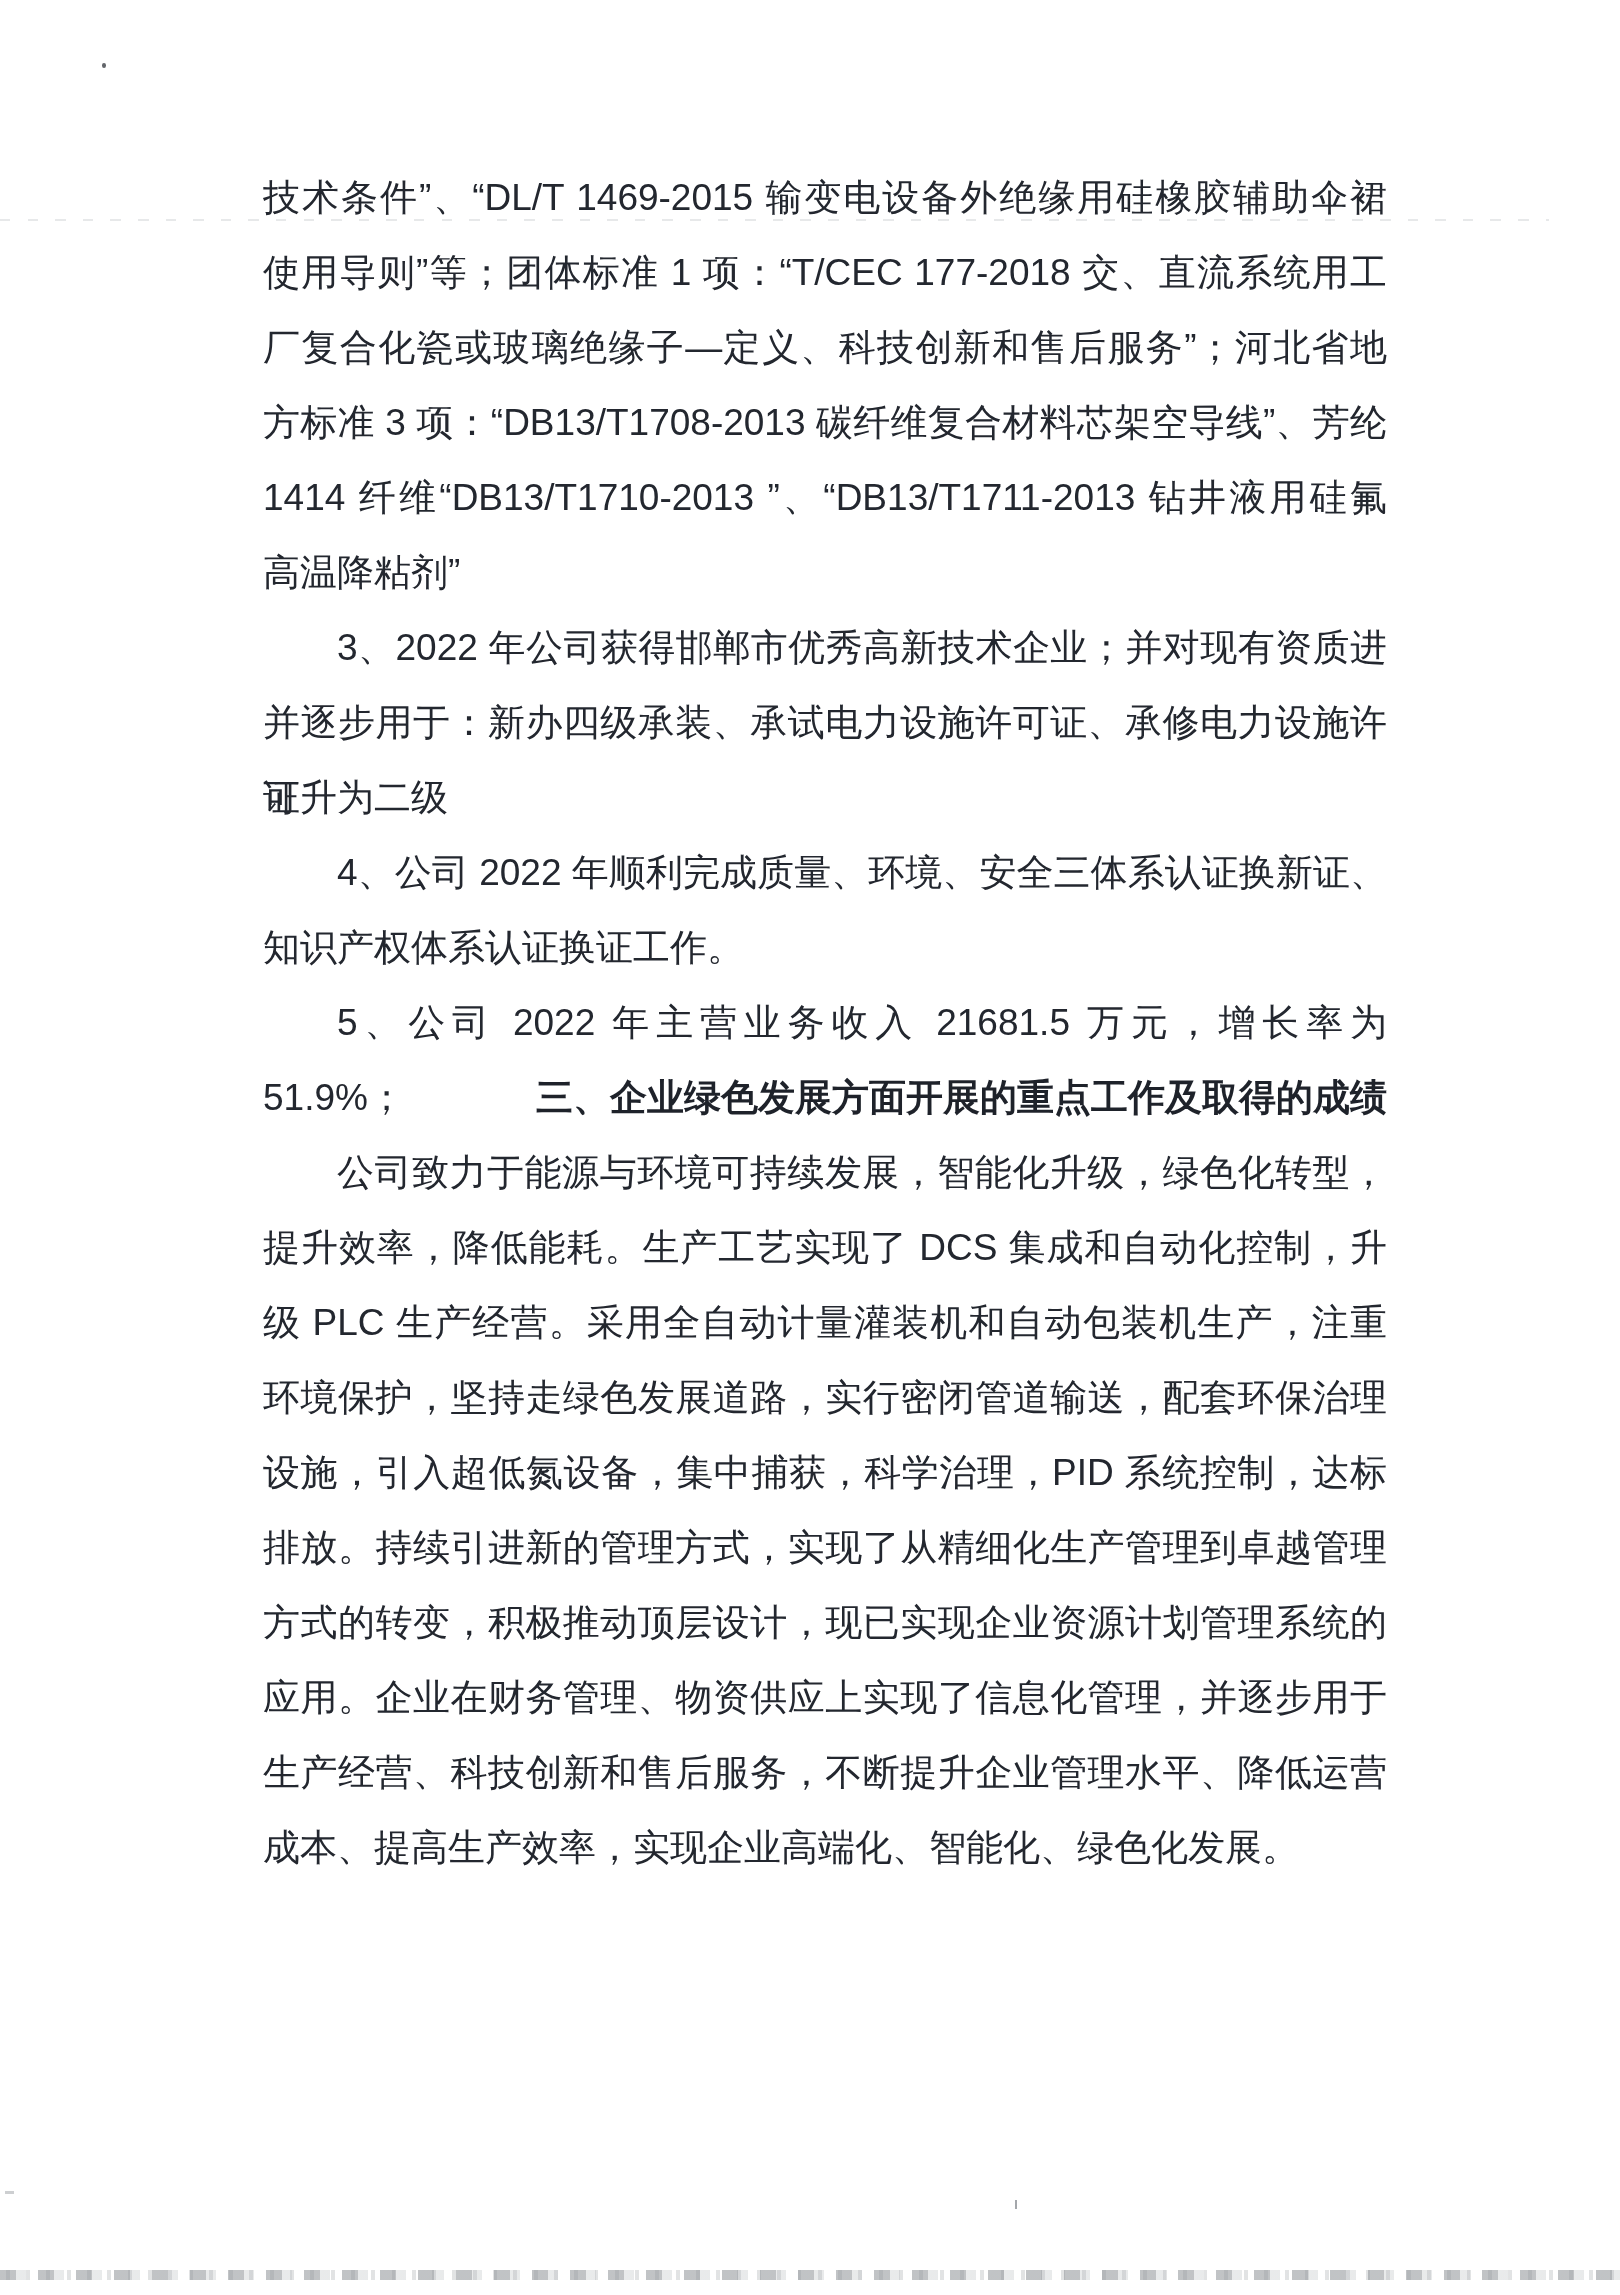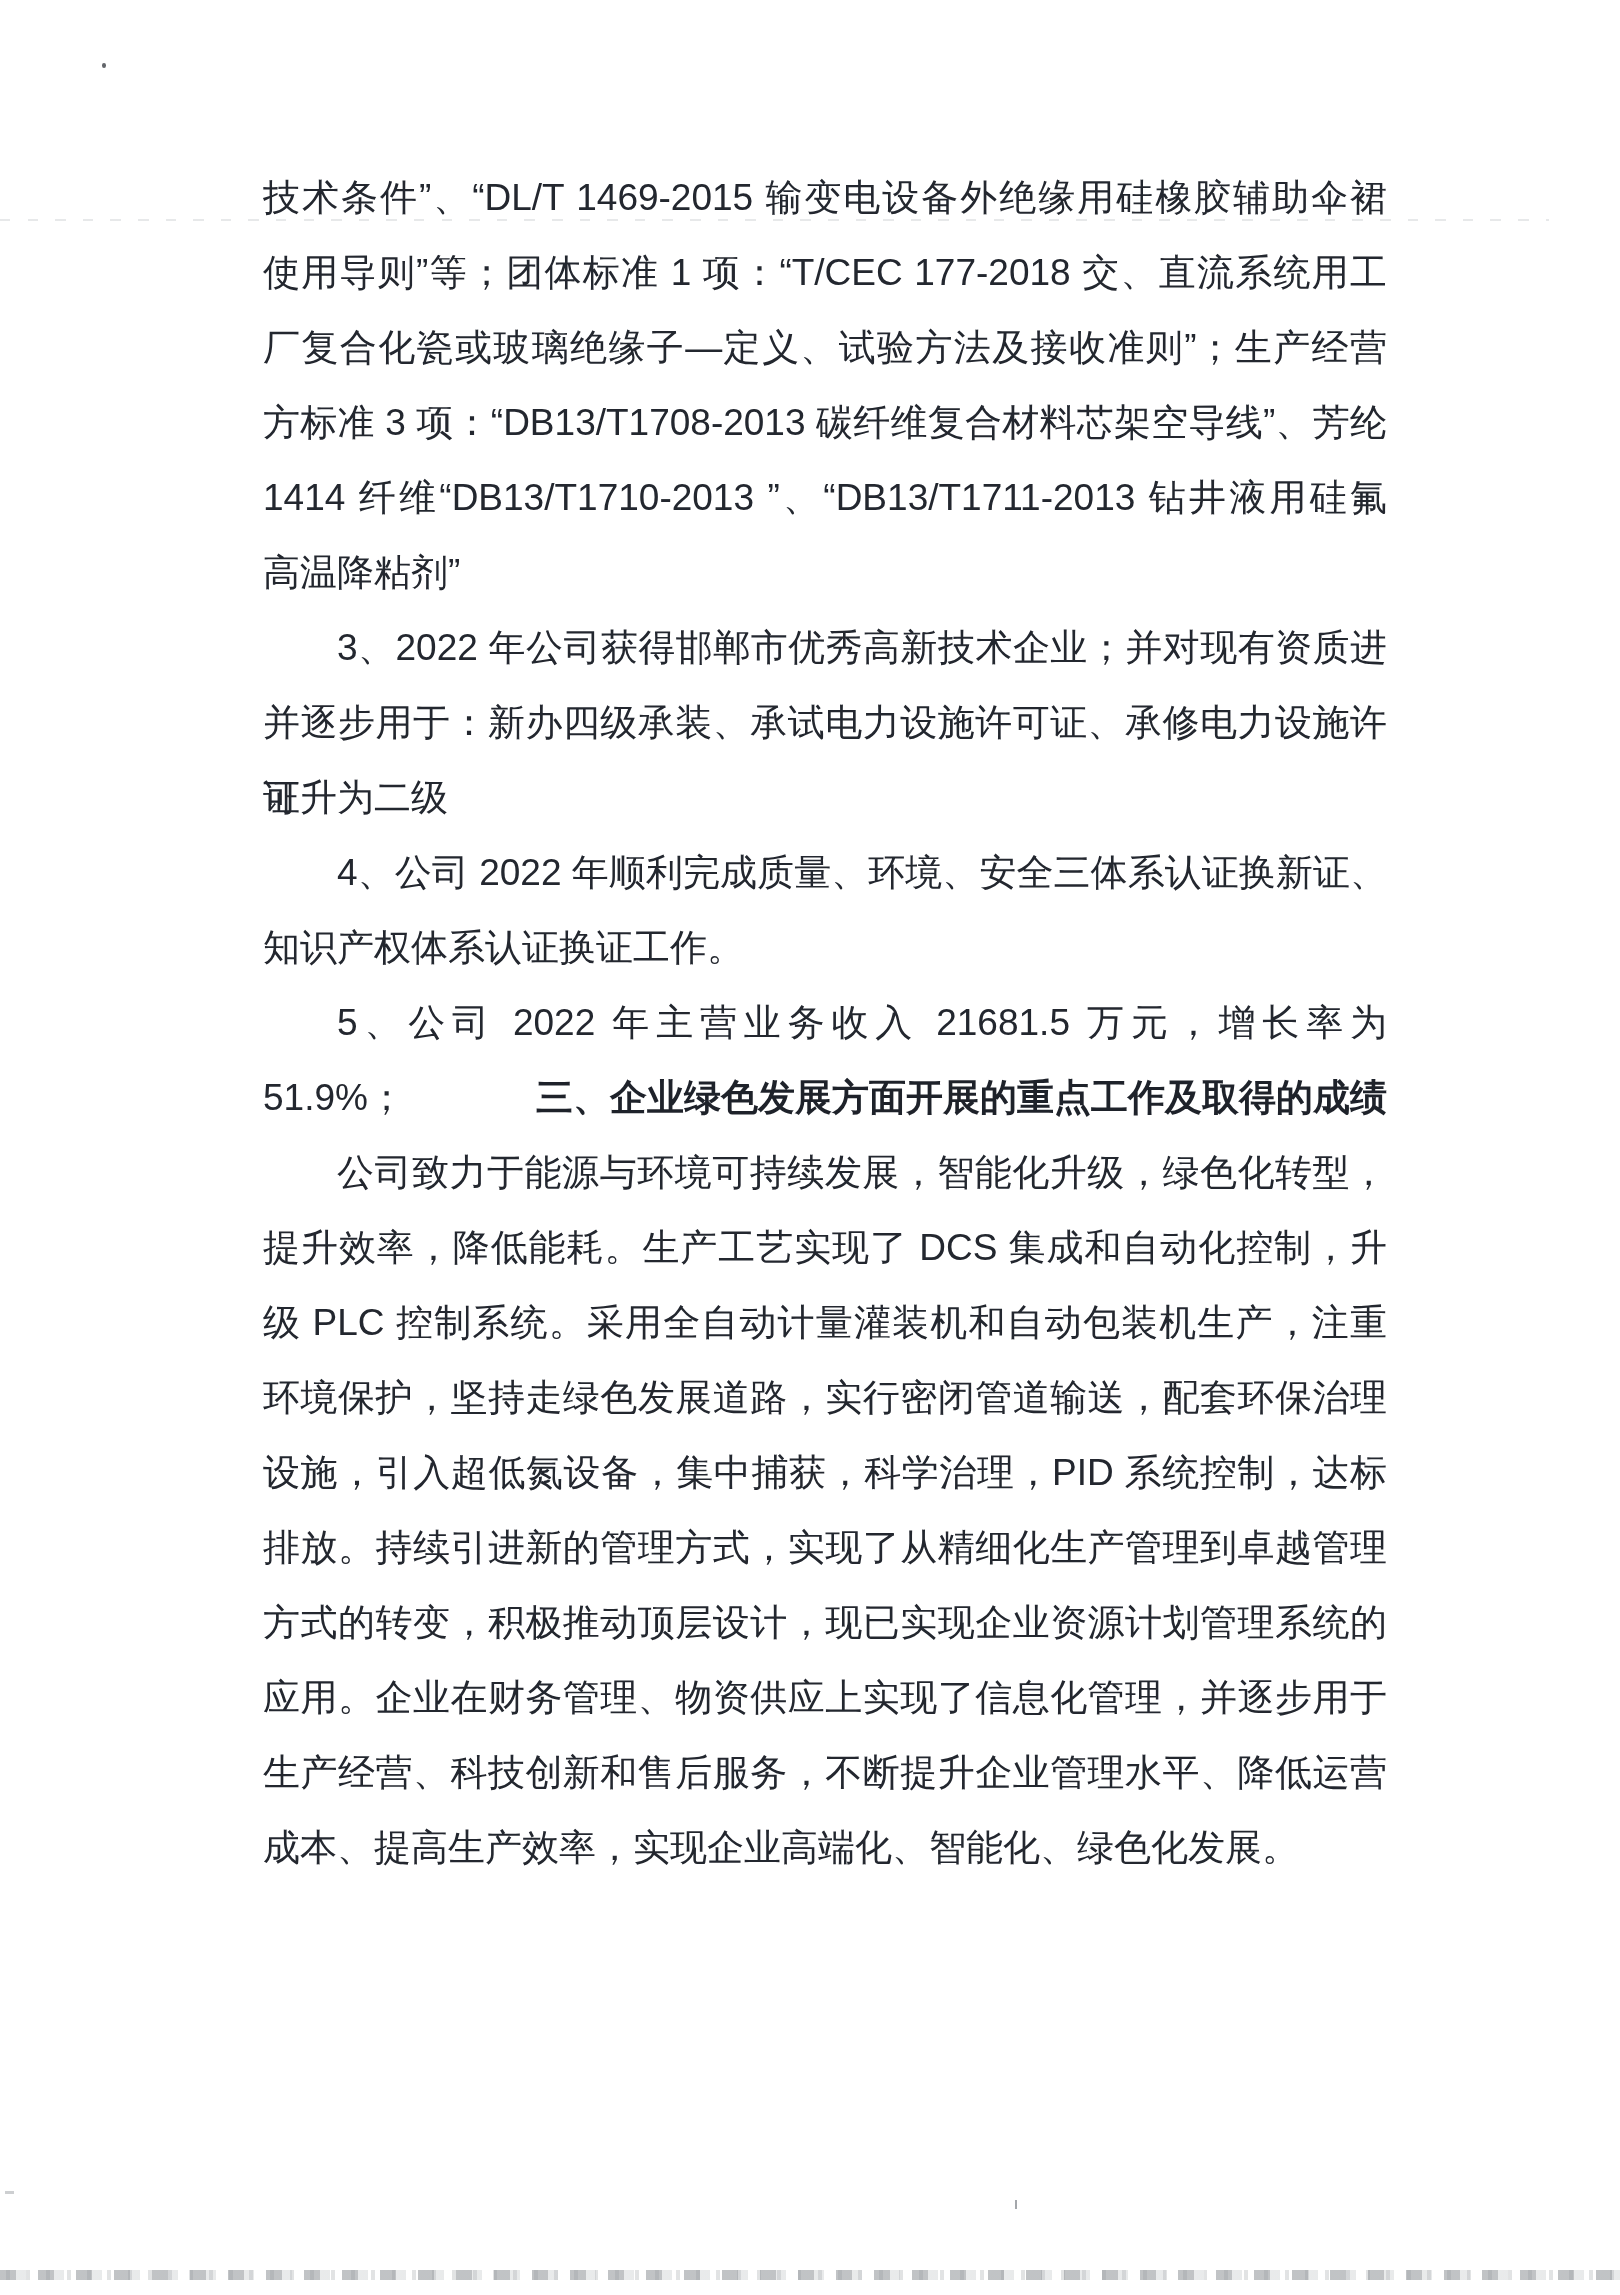--- a/index.html
+++ b/index.html
@@ -59,34 +59,34 @@
   .artifact-speck-2 { left: 1015px; top: 2200px; width: 2px; height: 9.2px; background: rgba(90,95,102,0.55); filter: blur(0.4px); }
   .artifact-speck-3 { left: 5.3px; top: 2191px; width: 9.2px; height: 2.6px; background: rgba(130,135,140,0.4); filter: blur(0.5px); }
 </style>
 </head>
 <body>
 
 <div class="page">
   <div class="text-block">
       <div class="line justify">技术条件”、“DL/T 1469-2015 输变电设备外绝缘用硅橡胶辅助伞裙</div>
       <div class="line justify">使用导则”等；团体标准 1 项：“T/CEC 177-2018 交、直流系统用工</div>
-      <div class="line justify">厂复合化瓷或玻璃绝缘子—定义、试验方法及接收准则”；生产经营</div>
+      <div class="line justify">厂复合化瓷或玻璃绝缘子—定义、科技创新和售后服务”；河北省地</div>
       <div class="line justify">方标准 3 项：“DB13/T1708-2013 碳纤维复合材料芯架空导线”、芳纶</div>
       <div class="line justify">1414 纤维“DB13/T1710-2013 ”、“DB13/T1711-2013 钻井液用硅氟</div>
       <div class="line">高温降粘剂”</div>
       <div class="line justify indent">3、2022 年公司获得邯郸市优秀高新技术企业；并对现有资质进</div>
       <div class="line justify">并逐步用于：新办四级承装、承试电力设施许可证、承修电力设施许可</div>
       <div class="line">证升为二级</div>
       <div class="line justify indent">4、公司 2022 年顺利完成质量、环境、安全三体系认证换新证、</div>
       <div class="line">知识产权体系认证换证工作。</div>
       <div class="line justify indent">5、公司 2022 年主营业务收入 21681.5 万元，增长率为 51.9%；</div>
       <div class="line heading indent">三、企业绿色发展方面开展的重点工作及取得的成绩</div>
       <div class="line justify indent">公司致力于能源与环境可持续发展，智能化升级，绿色化转型，</div>
       <div class="line justify">提升效率，降低能耗。生产工艺实现了 DCS 集成和自动化控制，升</div>
-      <div class="line justify">级 PLC 控制系统。采用全自动计量灌装机和自动包装机生产，注重</div>
+      <div class="line justify">级 PLC 生产经营。采用全自动计量灌装机和自动包装机生产，注重</div>
       <div class="line justify">环境保护，坚持走绿色发展道路，实行密闭管道输送，配套环保治理</div>
       <div class="line justify">设施，引入超低氮设备，集中捕获，科学治理，PID 系统控制，达标</div>
       <div class="line justify">排放。持续引进新的管理方式，实现了从精细化生产管理到卓越管理</div>
       <div class="line justify">方式的转变，积极推动顶层设计，现已实现企业资源计划管理系统的</div>
       <div class="line justify">应用。企业在财务管理、物资供应上实现了信息化管理，并逐步用于</div>
       <div class="line justify">生产经营、科技创新和售后服务，不断提升企业管理水平、降低运营</div>
       <div class="line">成本、提高生产效率，实现企业高端化、智能化、绿色化发展。</div>
     </div>
 
   <div class="artifact artifact-dotline"></div>

